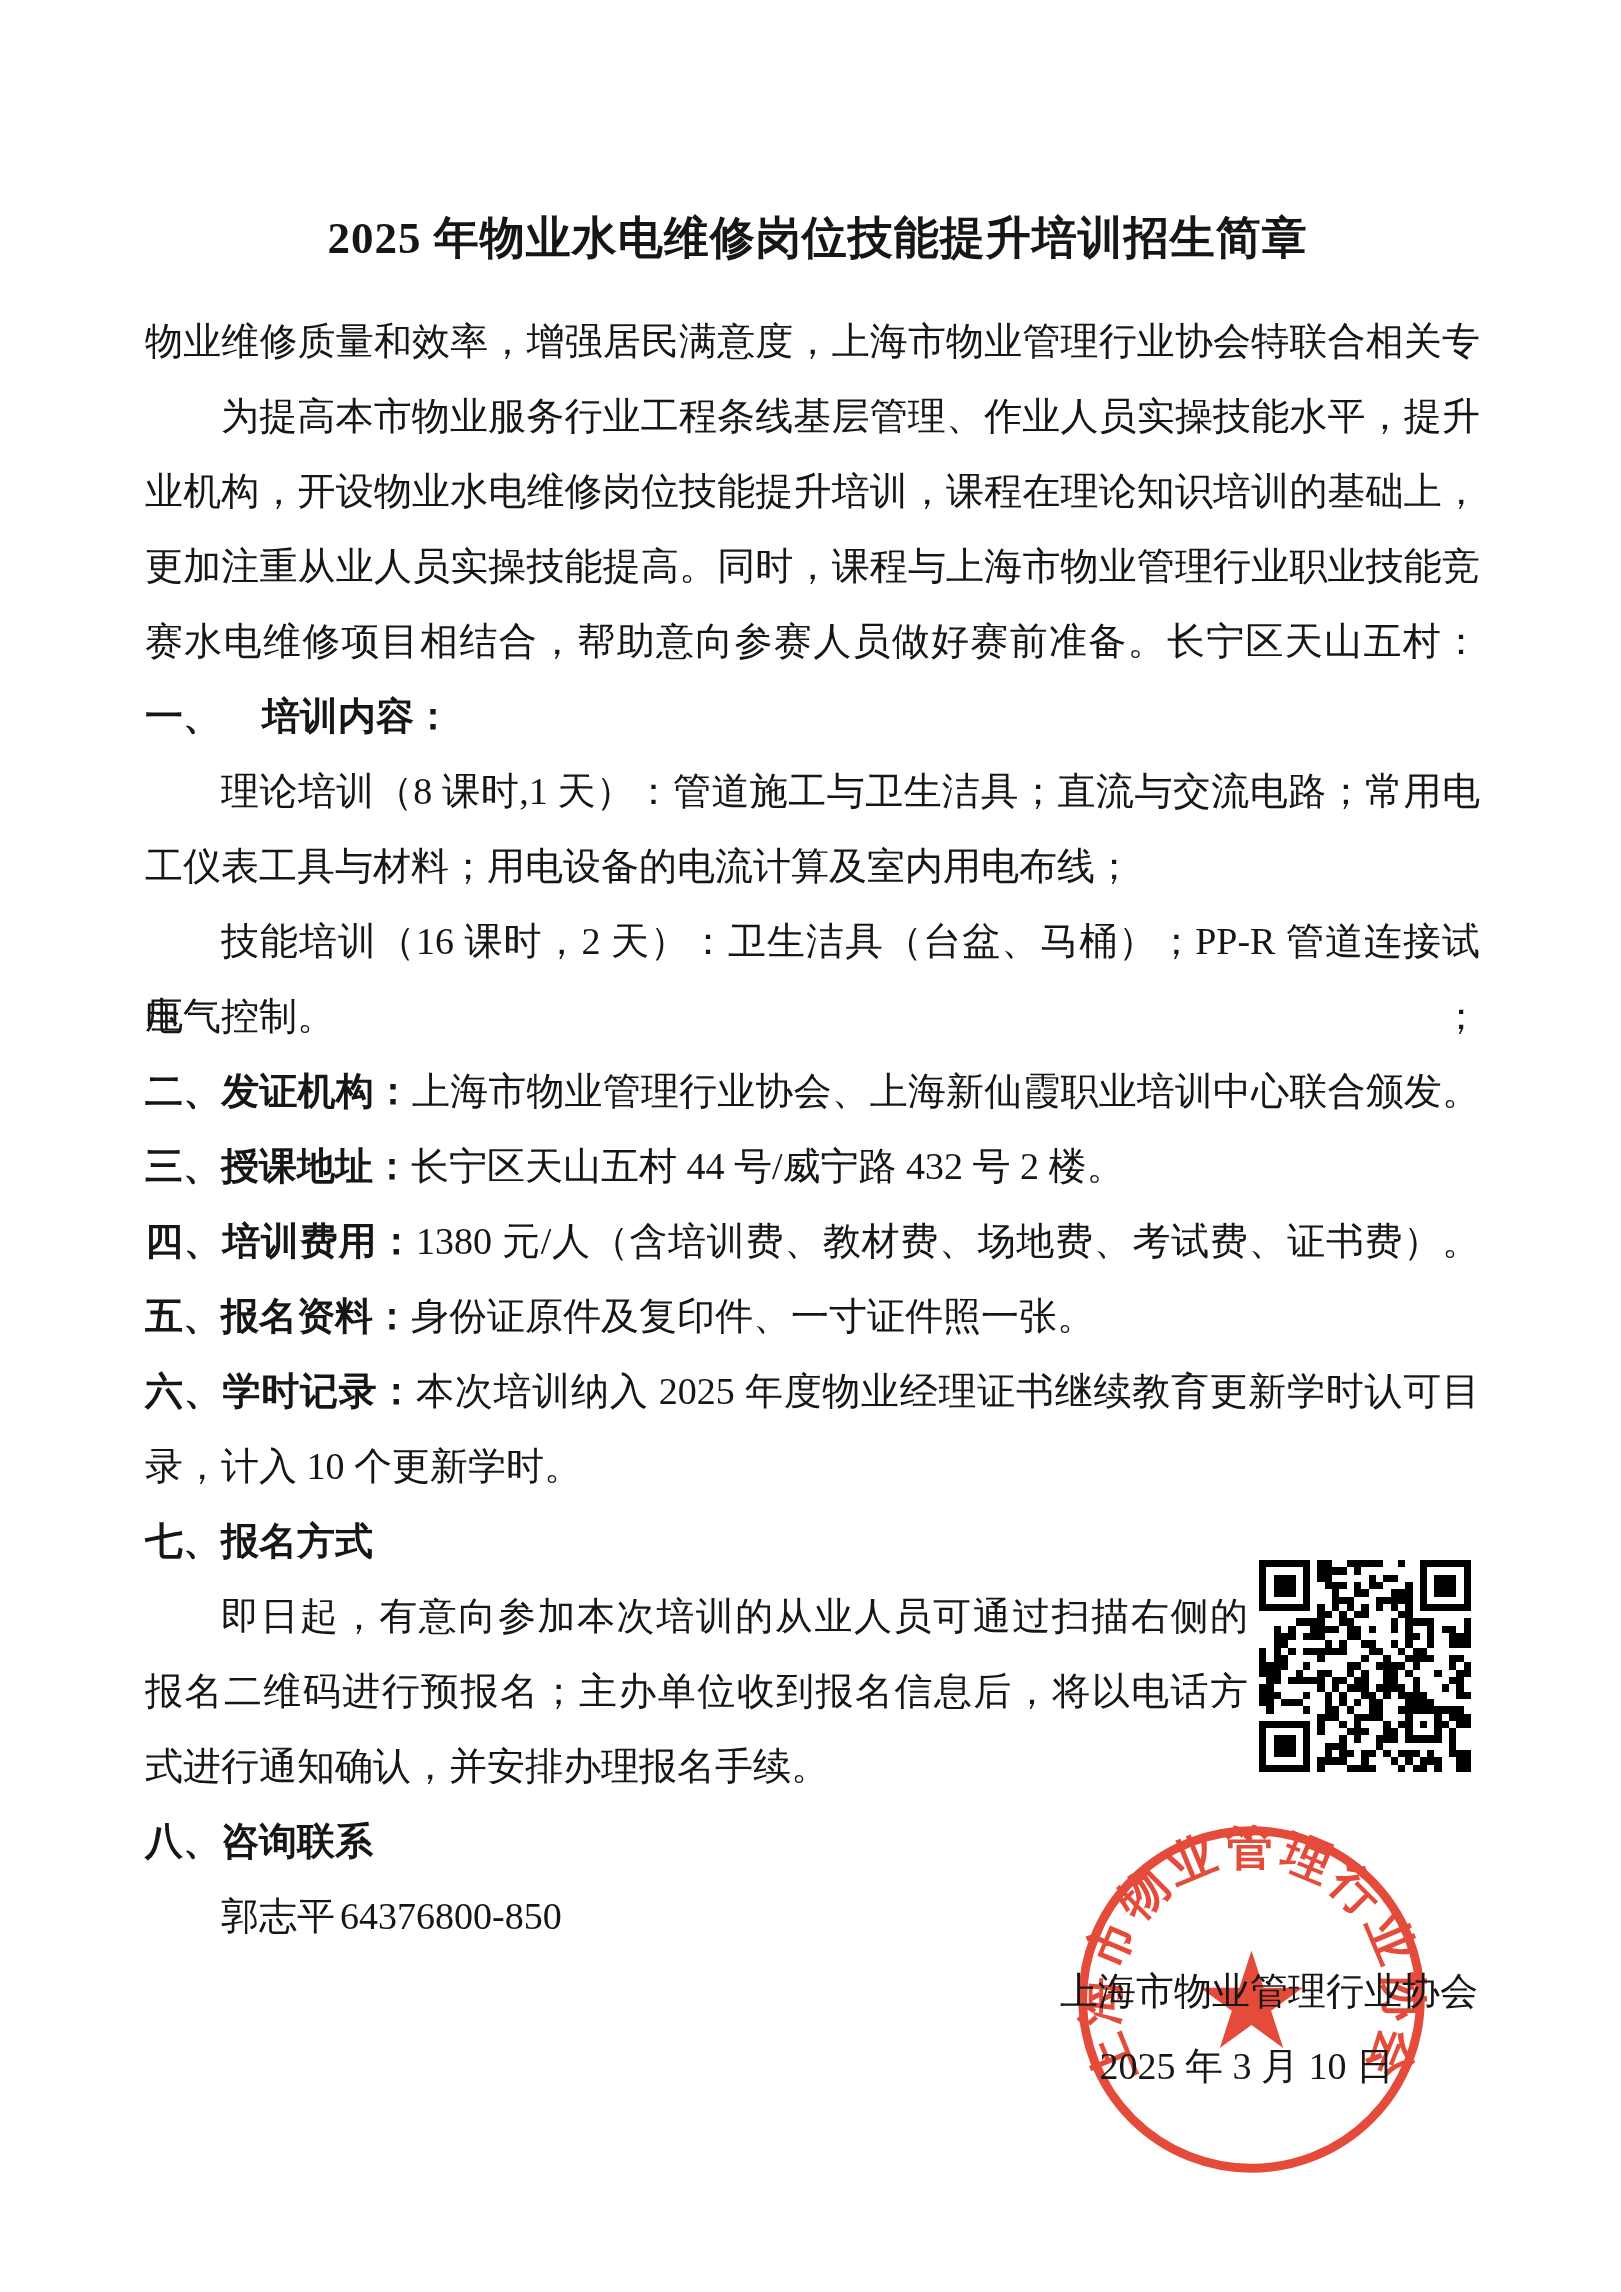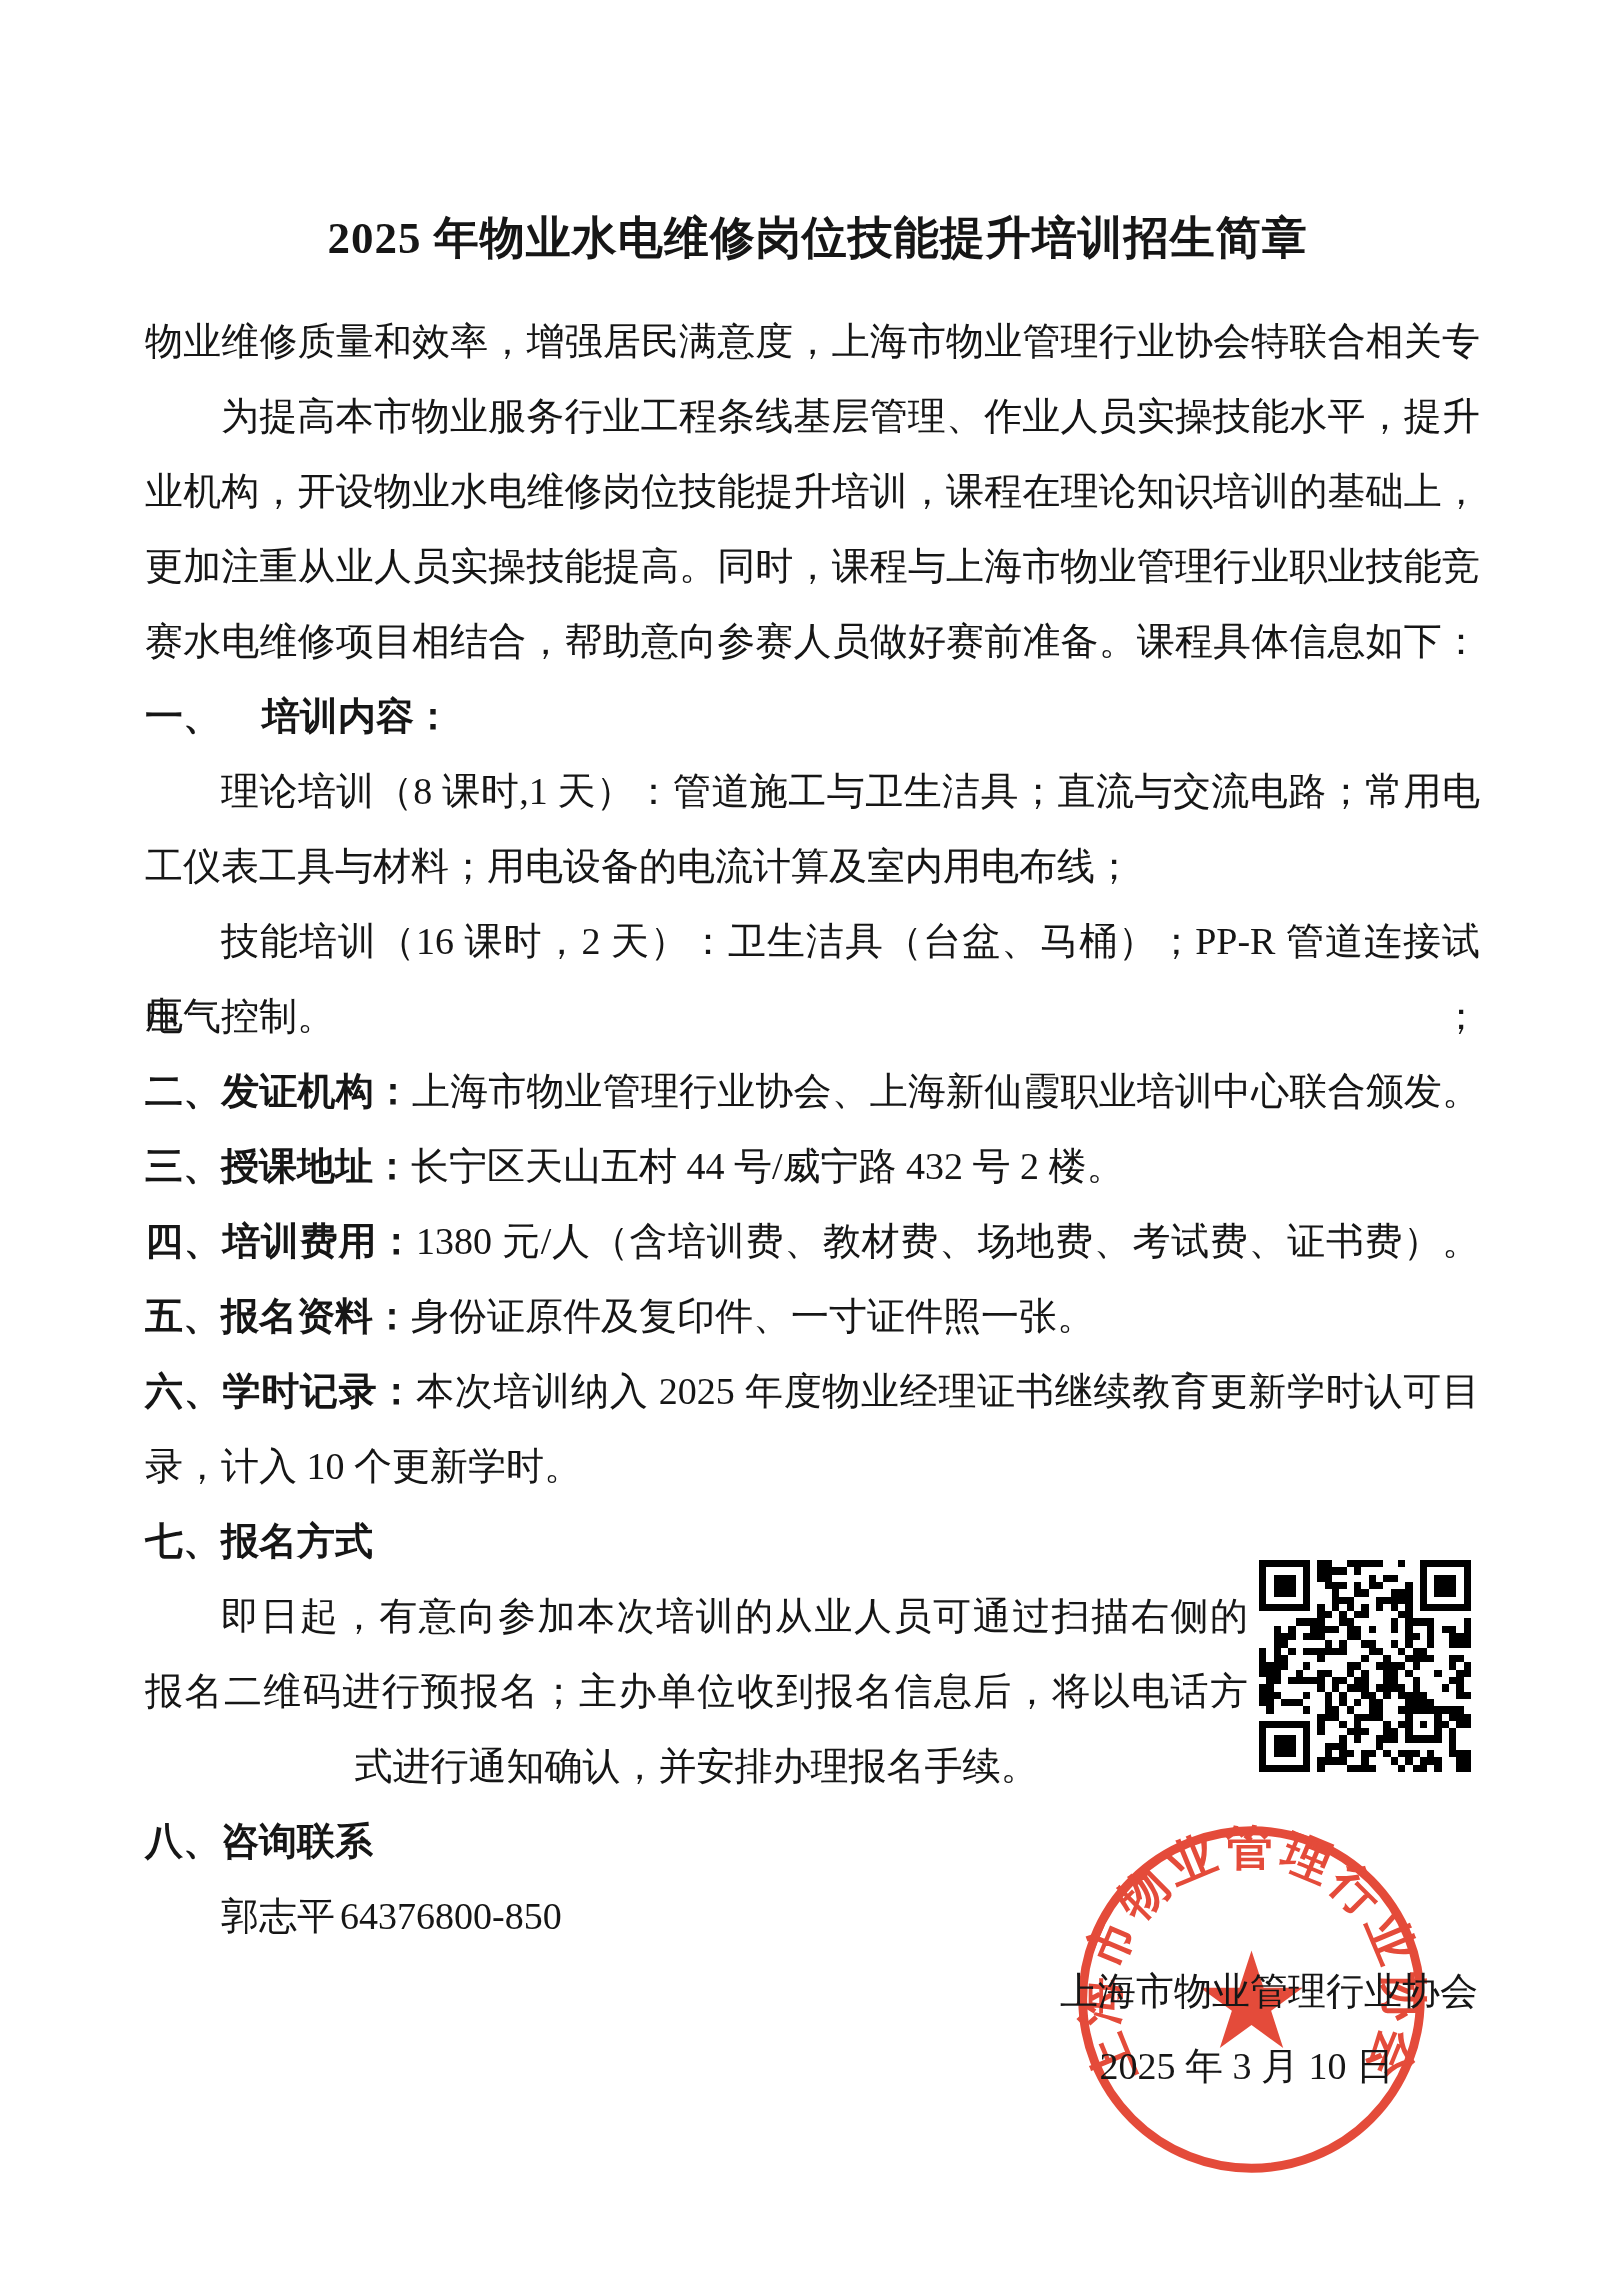--- a/index.html
+++ b/index.html
@@ -32,21 +32,21 @@
     font-size:38px;
     white-space:nowrap;
   }
   .line.just{
     white-space:normal;
     text-align:justify;
     text-align-last:justify;
     text-justify:inter-character;
   }
   .line.indent{text-indent:76px;}
-  .line.narrow{width:1103px;text-align:center;}
+  .line.narrow{width:1103px;}
   .line.right{text-align:right;text-align-last:right;padding-right:2px;}
   .line.rdate{text-align:left;text-align-last:right;padding-right:86px;}
   .bold{font-weight:bold;}
   .sig-layer{position:relative;z-index:3;}
   #qr-box{
     position:absolute;
     left:1256px;top:1560px;
     width:218px;height:212px;
     z-index:2;
   }
@@ -64,21 +64,21 @@
 
 <div id="page">
 
   <div id="doc-title">2025 年物业水电维修岗位技能提升培训招生简章</div>
 
   <div id="body-lines">
       <div class="line just"><span>物业维修质量和效率，增强居民满意度，上海市物业管理行业协会特联合相关专</span></div>
       <div class="line indent just"><span>为提高本市物业服务行业工程条线基层管理、作业人员实操技能水平，提升</span></div>
       <div class="line just"><span>业机构，开设物业水电维修岗位技能提升培训，课程在理论知识培训的基础上，</span></div>
       <div class="line just"><span>更加注重从业人员实操技能提高。同时，课程与上海市物业管理行业职业技能竞</span></div>
-      <div class="line just"><span>赛水电维修项目相结合，帮助意向参赛人员做好赛前准备。课程具体信息如下：</span></div>
+      <div class="line just"><span>赛水电维修项目相结合，帮助意向参赛人员做好赛前准备。长宁区天山五村：</span></div>
       <div class="line"><span class="bold">一、</span><span class="bold" style="margin-left: 41px;">培训内容：</span></div>
       <div class="line indent just"><span>理论培训（8 课时,1 天）：管道施工与卫生洁具；直流与交流电路；常用电</span></div>
       <div class="line"><span>工仪表工具与材料；用电设备的电流计算及室内用电布线；</span></div>
       <div class="line indent just"><span>技能培训（16 课时，2 天）：卫生洁具（台盆、马桶）；PP-R 管道连接试压；</span></div>
       <div class="line"><span>电气控制。</span></div>
       <div class="line just"><span class="bold">二、发证机构：</span><span>上海市物业管理行业协会、上海新仙霞职业培训中心联合颁发。</span></div>
       <div class="line"><span class="bold">三、授课地址：</span><span>长宁区天山五村 44 号/威宁路 432 号 2 楼。</span></div>
       <div class="line just"><span class="bold">四、培训费用：</span><span>1380 元/人（含培训费、教材费、场地费、考试费、证书费）。</span></div>
       <div class="line"><span class="bold">五、报名资料：</span><span>身份证原件及复印件、一寸证件照一张。</span></div>
       <div class="line just"><span class="bold">六、学时记录：</span><span>本次培训纳入 2025 年度物业经理证书继续教育更新学时认可目</span></div>

